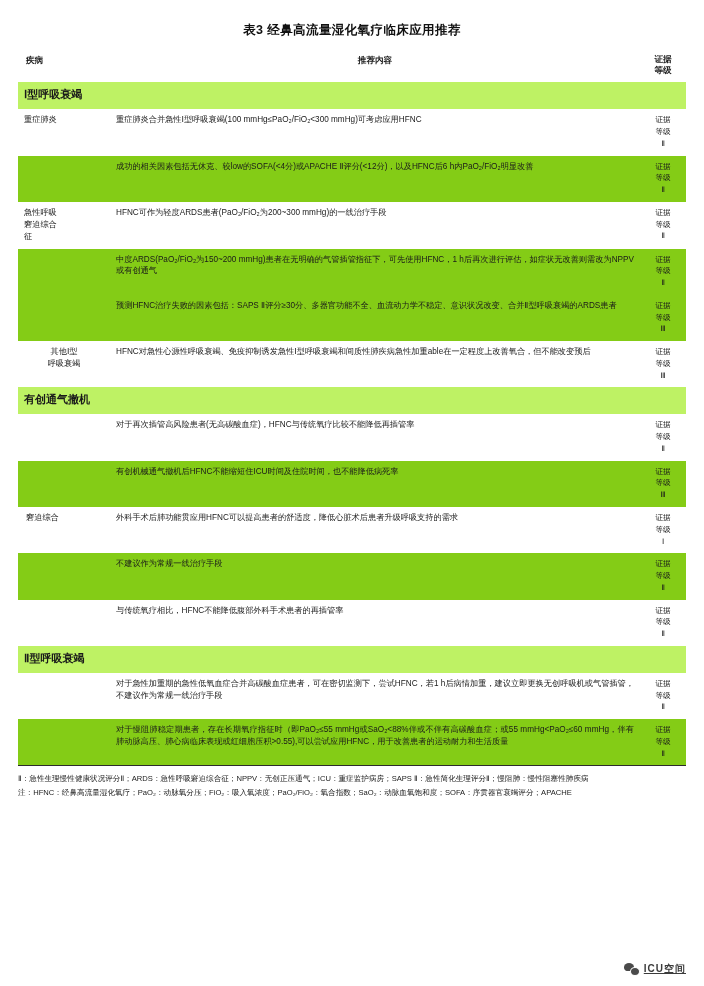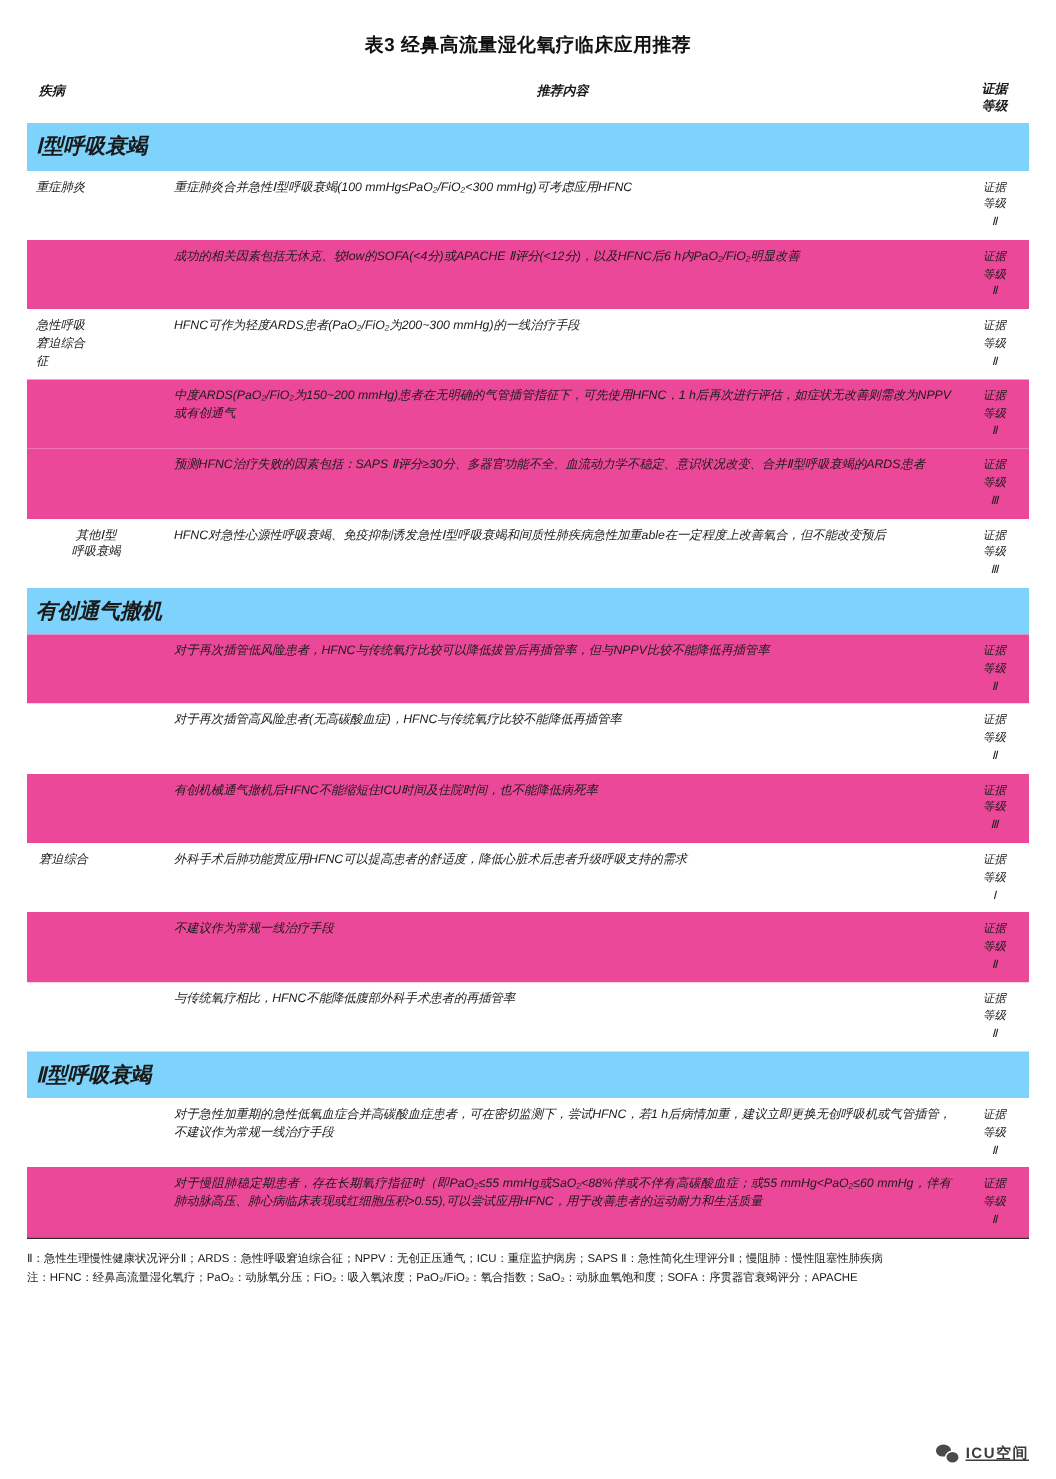--- a/index.html
+++ b/index.html
@@ -33,45 +33,44 @@
     width: 668px;
     border-collapse: collapse;
     table-layout: fixed;
     font-size: 8.2px;
     line-height: 1.45;
   }
   table.main td, table.main th {
     vertical-align: top;
     padding: 5px 6px 6px 6px;
     border: none;
-    font-style: italic;
   }
   .hdr-row th {
     font-weight: bold;
     font-size: 8.6px;
     text-align: center;
     border-top: 1.4px solid #2b2b2b;
     border-bottom: 0.9px solid #2b2b2b;
     padding: 4px 4px 4px 4px;
     background: #ffffff;
   }
   .hdr-row th.c1 { text-align: left; padding-left: 8px; }
   .hdr-row th.c3 { line-height: 1.3; }
   .col1 { width: 92px; }
   .col2 { width: 530px; }
   .col3 { width: 46px; }
 
   .band td {
-    background: #7dd3fc;
+    background: #bef264;
     font-weight: bold;
-    font-size: 14px;
+    font-size: 11px;
     padding: 4px 8px;
   }
   .rowA td { background: #ffffff; }
-  .rowB td { background: #ec4899; }
+  .rowB td { background: #84cc16; }
 
   .c1cell {
     text-align: left;
     padding-left: 16px;
     font-size: 8.2px;
     margin-left: 24px;
   }
   .c1cell.indent0 { padding-left: 8px; }
   .c2cell {
     text-align: justify;
@@ -230,29 +229,20 @@
           <span>证据</span>
           <span>等级</span>
           <span>Ⅲ</span>
         </td>
       </tr>
 
       <tr class="band">
         <td colspan="3">有创通气撤机</td>
       </tr>
 
-      <tr class="rowB">
-        <td class="c1cell"></td>
-        <td class="c2cell">对于再次插管低风险患者，HFNC与传统氧疗比较可以降低拔管后再插管率，但与NPPV比较不能降低再插管率</td>
-        <td class="c3cell">
-          <span>证据</span>
-          <span>等级</span>
-          <span>Ⅱ</span>
-        </td>
-      </tr>
 
       <tr class="rowA">
         <td class="c1cell"></td>
         <td class="c2cell">对于再次插管高风险患者(无高碳酸血症)，HFNC与传统氧疗比较不能降低再插管率</td>
         <td class="c3cell">
           <span>证据</span>
           <span>等级</span>
           <span>Ⅱ</span>
         </td>
       </tr>

